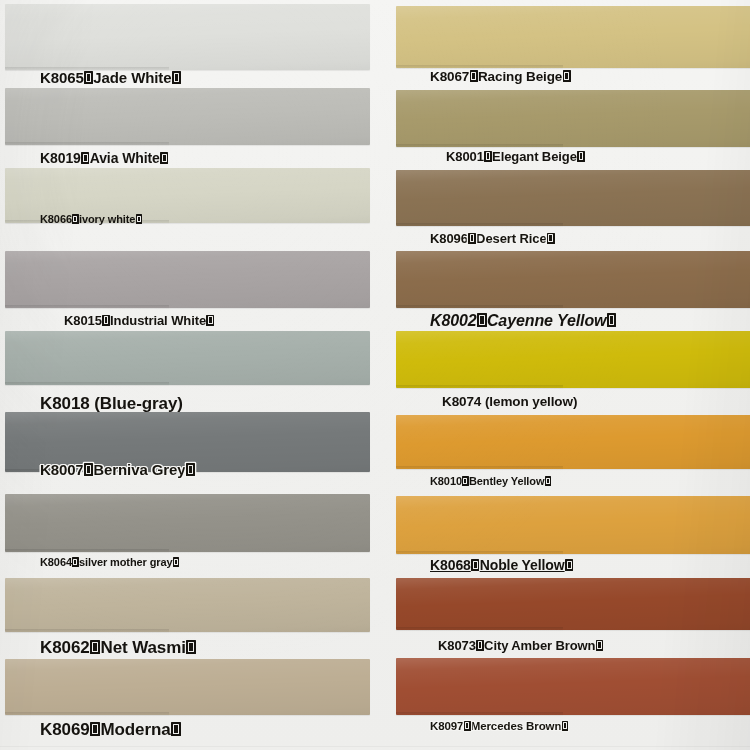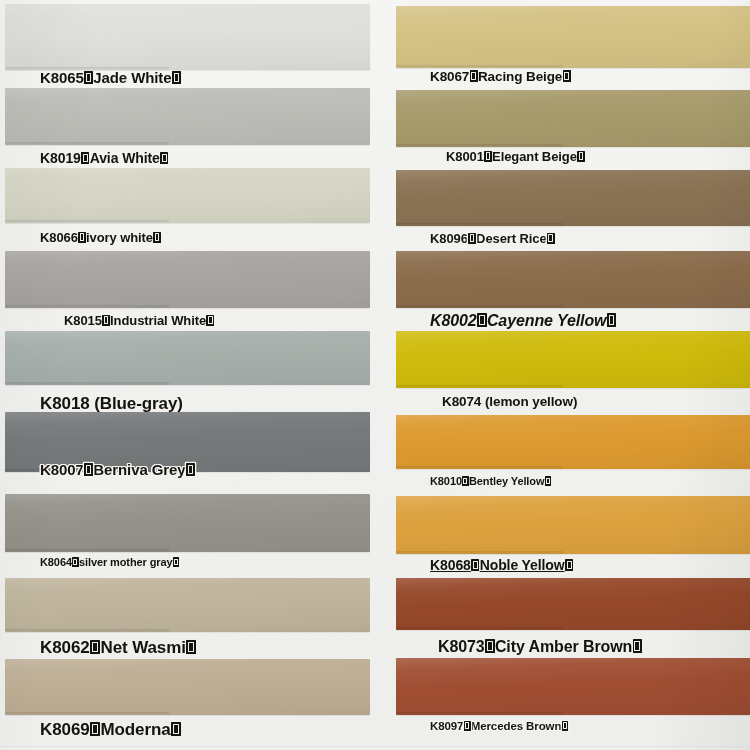--- a/index.html
+++ b/index.html
@@ -97,21 +97,21 @@
       <div class="entry">
         <div class="swatch" style="left: 5px; width: 365px; top: 4px; height: 66px; background: rgb(223, 224, 220);"></div>
         <div class="label" style="left: 2px; top: 70px; font-size: 15px;">K8065<span class="tofu"></span>Jade White<span class="tofu"></span></div>
       </div>
       <div class="entry">
         <div class="swatch" style="left: 5px; width: 365px; top: 88px; height: 57px; background: rgb(189, 189, 184);"></div>
         <div class="label" style="left: 2px; top: 151px; font-size: 14px;">K8019<span class="tofu"></span>Avia White<span class="tofu"></span></div>
       </div>
       <div class="entry">
         <div class="swatch" style="left: 5px; width: 365px; top: 168px; height: 55px; background: rgb(214, 214, 198);"></div>
-        <div class="label" style="left: 2px; top: 231px; font-size: 13px;">K8066<span class="tofu"></span>ivory white<span class="tofu"></span></div>
+        <div class="label" style="left: 2px; top: 214px; font-size: 11px;">K8066<span class="tofu"></span>ivory white<span class="tofu"></span></div>
       </div>
       <div class="entry">
         <div class="swatch" style="left: 5px; width: 365px; top: 251px; height: 57px; background: rgb(169, 164, 164);"></div>
         <div class="label" style="left: 2px; top: 314px; font-size: 13px; padding-left: 24px;">K8015<span class="tofu"></span>Industrial White<span class="tofu"></span></div>
       </div>
       <div class="entry">
         <div class="swatch" style="left: 5px; width: 365px; top: 331px; height: 54px; background: rgb(166, 176, 171);"></div>
         <div class="label" style="left: 2px; top: 395px; font-size: 17px;">K8018 (Blue-gray)</div>
       </div>
       <div class="entry">
@@ -156,21 +156,21 @@
       <div class="entry">
         <div class="swatch" style="left: 16px; width: 370px; top: 415px; height: 54px; background: rgb(221, 154, 47);"></div>
         <div class="label" style="left: 12px; top: 476px; font-size: 11px;">K8010<span class="tofu"></span>Bentley Yellow<span class="tofu"></span></div>
       </div>
       <div class="entry">
         <div class="swatch" style="left: 16px; width: 370px; top: 496px; height: 58px; background: rgb(221, 161, 62);"></div>
         <div class="label" style="left: 12px; top: 558px; font-size: 14px; text-decoration: underline;">K8068<span class="tofu"></span>Noble Yellow<span class="tofu"></span></div>
       </div>
       <div class="entry">
         <div class="swatch" style="left: 16px; width: 370px; top: 578px; height: 52px; background: rgb(150, 72, 42);"></div>
-        <div class="label" style="left: 12px; top: 639px; font-size: 16px; padding-left: 8px;">K8073<span class="tofu"></span>City Amber Brown<span class="tofu"></span></div>
+        <div class="label" style="left: 12px; top: 639px; font-size: 13px; padding-left: 8px;">K8073<span class="tofu"></span>City Amber Brown<span class="tofu"></span></div>
       </div>
       <div class="entry">
         <div class="swatch" style="left: 16px; width: 370px; top: 658px; height: 57px; background: rgb(160, 78, 51);"></div>
         <div class="label outlined" style="left: 12px; top: 721px; font-size: 11.5px;">K8097<span class="tofu"></span>Mercedes Brown<span class="tofu"></span></div>
       </div>
     </div>
 
 </div>
 
 </body></html>

